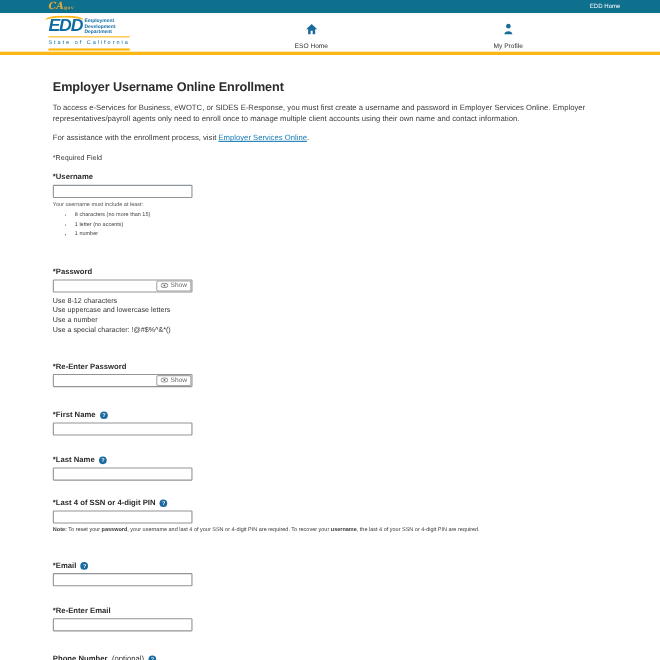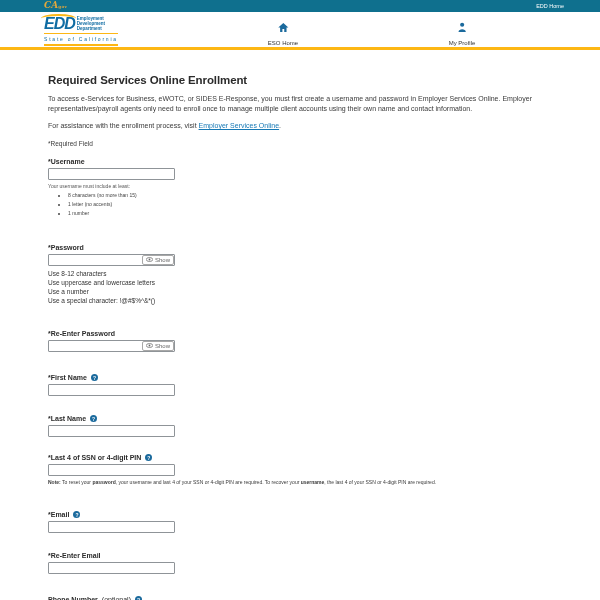--- a/index.html
+++ b/index.html
@@ -96,21 +96,21 @@
         <svg width="11" height="11" viewBox="0 0 24 24">
             <circle cx="12" cy="6" r="4.5" fill="#1B6A9D"></circle>
             <path d="M4 22 C4 14 20 14 20 22 Z" fill="#1B6A9D"></path>
           </svg>
       </span>
       <span class="nav-label">My Profile</span>
     </div>
   </div>
 
   <div class="content">
-    <h1 class="page-title">Required Services Online Enrollment</h1>
+    <h1 class="page-title">Employer Username Online Enrollment</h1>
 
     <p class="intro">To access e-Services for Business, eWOTC, or SIDES E-Response, you must first create a username and password in Employer Services Online. Employer representatives/payroll agents only need to enroll once to manage multiple client accounts using their own name and contact information.</p>
 
     <p class="assistance"><span>For assistance with the enrollment process, visit </span><a class="link">Employer Services Online</a><span>.</span></p>
 
     <div class="required">*Required Field</div>
 
     <div class="f-username">
       <div class="flabel">*Username</div>
       <div class="input-wrap">

